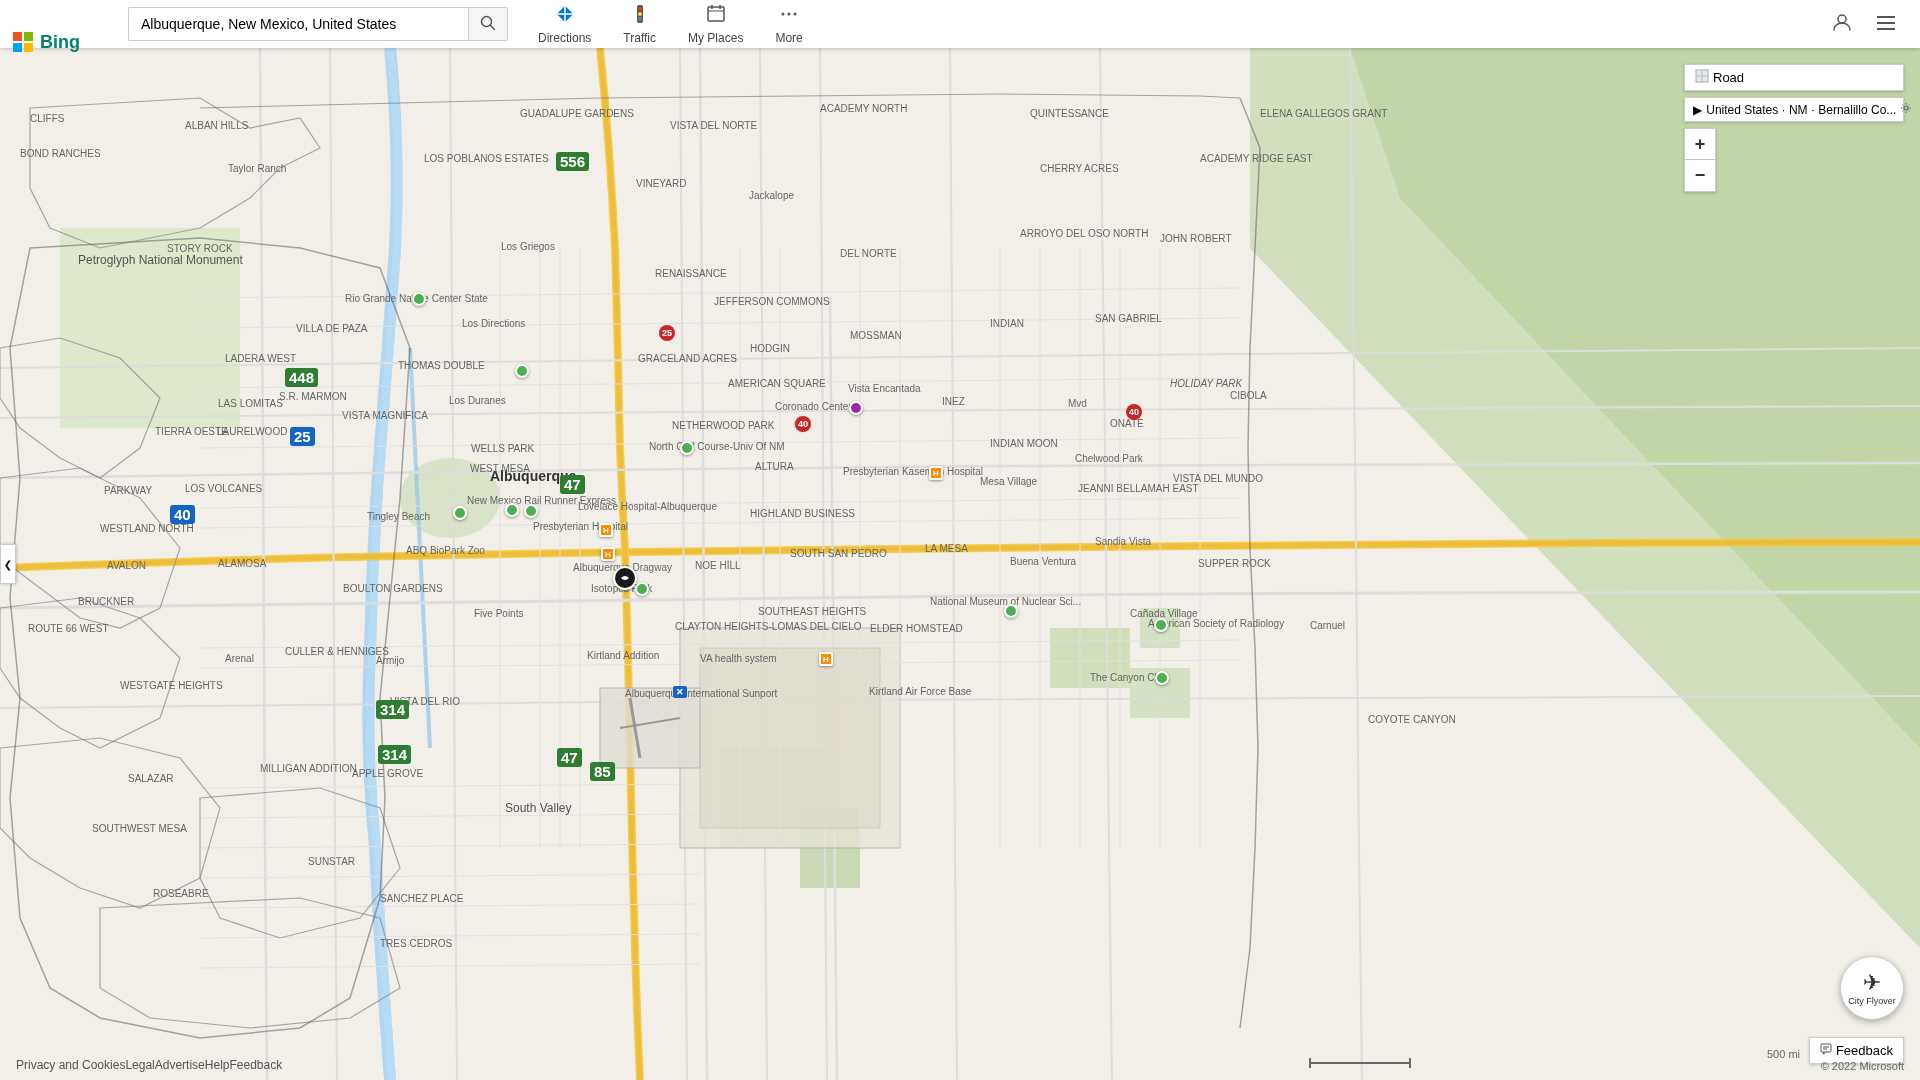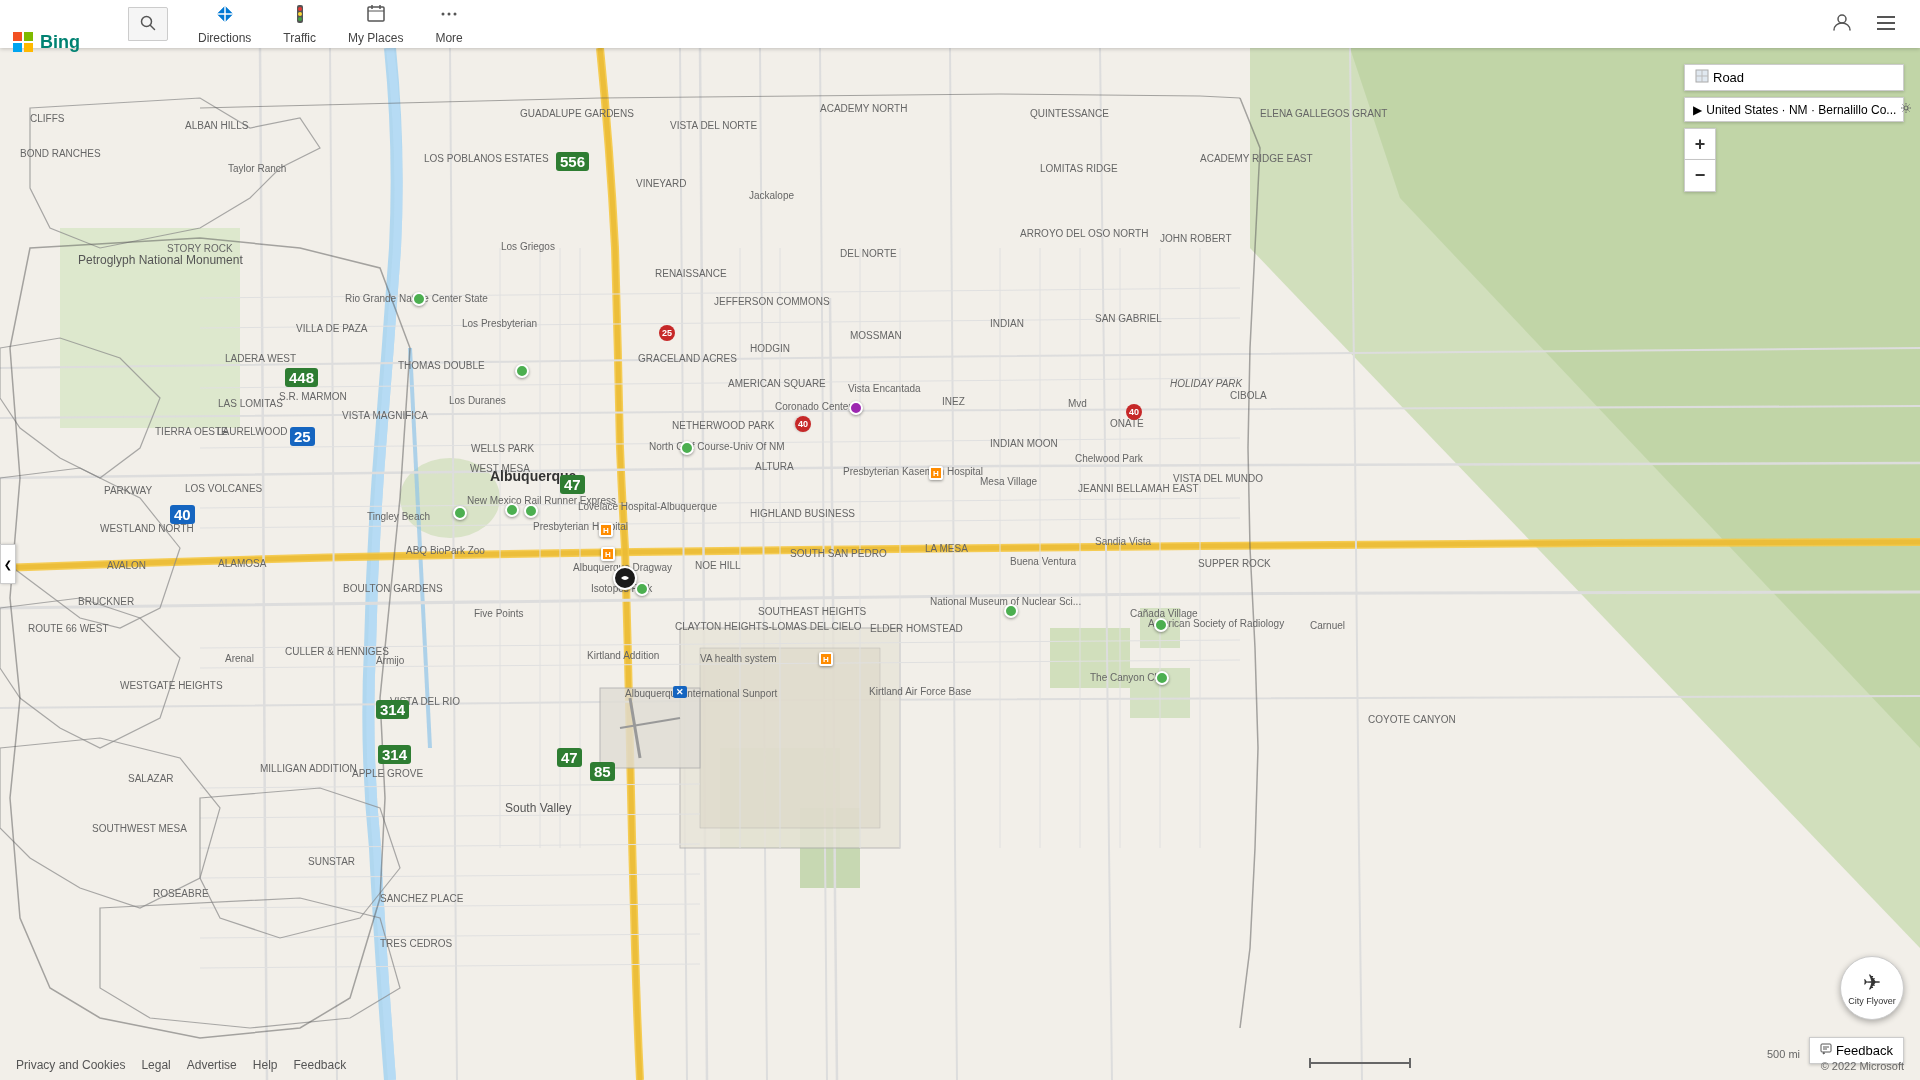--- a/index.html
+++ b/index.html
@@ -198,21 +198,20 @@
       box-shadow: 0 1px 3px rgba(0,0,0,0.2);
       z-index: 10;
     }
 
     
     #footer {
       position: absolute;
       bottom: 0; left: 0;
       display: flex;
       align-items: center;
-      gap: 16px;
       padding: 8px 16px;
       font-size: 12px;
       color: #666;
       z-index: 10;
       background: transparent;
       margin-top: 24px;
     }
     .footer-link {
       cursor: pointer;
       color: #555;
@@ -338,20 +337,21 @@
         <rect x="1" y="1" width="9" height="9" fill="#f25022"></rect>
         <rect x="12" y="1" width="9" height="9" fill="#7fba00"></rect>
         <rect x="1" y="12" width="9" height="9" fill="#00a4ef"></rect>
         <rect x="12" y="12" width="9" height="9" fill="#ffb900"></rect>
       </svg>
       <span>Bing</span>
     </a>
   </div>
 
   <div id="search-area">
+    <input id="search-box" type="text" value="Albuquerque, New Mexico, United States" style="">
     <button id="search-btn">
       <span>
         <svg width="16" height="16" viewBox="0 0 16 16" fill="none" xmlns="http://www.w3.org/2000/svg">
           <circle cx="6.5" cy="6.5" r="5" stroke="#555" stroke-width="1.5"></circle>
           <line x1="10.5" y1="10.5" x2="14.5" y2="14.5" stroke="#555" stroke-width="1.5" stroke-linecap="round"></line>
         </svg>
       </span>
     </button>
   </div>
 
@@ -546,33 +546,33 @@
   <div class="map-label map-label-small" style="left:520px;top:60px;">GUADALUPE GARDENS</div>
   <div class="map-label map-label-small" style="left:670px;top:72px;">VISTA DEL NORTE</div>
   <div class="map-label map-label-small" style="left:820px;top:55px;">ACADEMY NORTH</div>
   <div class="map-label map-label-small" style="left:1030px;top:60px;">QUINTESSANCE</div>
   <div class="map-label map-label-small" style="left:1260px;top:60px;">ELENA GALLEGOS GRANT</div>
   <div class="map-label map-label-small" style="left:20px;top:100px;">BOND RANCHES</div>
   <div class="map-label map-label-small" style="left:228px;top:115px;">Taylor Ranch</div>
   <div class="map-label map-label-small" style="left:424px;top:105px;">LOS POBLANOS ESTATES</div>
   <div class="map-label map-label-small" style="left:636px;top:130px;">VINEYARD</div>
   <div class="map-label map-label-small" style="left:749px;top:142px;">Jackalope</div>
-  <div class="map-label map-label-small" style="left:1040px;top:115px;">LOMITAS RIDGE</div>
+  <div class="map-label map-label-small" style="left:1040px;top:115px;">CHERRY ACRES</div>
   <div class="map-label map-label-small" style="left:1200px;top:105px;">ACADEMY RIDGE EAST</div>
   <div class="map-label map-label-medium" style="left:78px;top:205px;">Petroglyph National Monument</div>
   <div class="map-label map-label-small" style="left:167px;top:195px;">STORY ROCK</div>
   <div class="map-label map-label-small" style="left:501px;top:193px;">Los Griegos</div>
   <div class="map-label map-label-small" style="left:655px;top:220px;">RENAISSANCE</div>
   <div class="map-label map-label-small" style="left:714px;top:248px;">JEFFERSON COMMONS</div>
   <div class="map-label map-label-small" style="left:840px;top:200px;">DEL NORTE</div>
   <div class="map-label map-label-small" style="left:1020px;top:180px;">ARROYO DEL OSO NORTH</div>
   <div class="map-label map-label-small" style="left:1160px;top:185px;">JOHN ROBERT</div>
   <div class="map-label map-label-small" style="left:345px;top:245px;">Rio Grande Nature Center State</div>
   <div class="map-label map-label-small" style="left:296px;top:275px;">VILLA DE PAZA</div>
-  <div class="map-label map-label-small" style="left:462px;top:270px;">Los Presbyterian</div>
+  <div class="map-label map-label-small" style="left:462px;top:270px;">Los Directions</div>
   <div class="map-label map-label-small" style="left:750px;top:295px;">HODGIN</div>
   <div class="map-label map-label-small" style="left:850px;top:282px;">MOSSMAN</div>
   <div class="map-label map-label-small" style="left:990px;top:270px;">INDIAN</div>
   <div class="map-label map-label-small" style="left:1095px;top:265px;">SAN GABRIEL</div>
   <div class="map-label map-label-small" style="left:225px;top:305px;">LADERA WEST</div>
   <div class="map-label map-label-small" style="left:398px;top:312px;">THOMAS DOUBLE</div>
   <div class="map-label map-label-small" style="left:449px;top:347px;">Los Duranes</div>
   <div class="map-label map-label-small" style="left:638px;top:305px;">GRACELAND ACRES</div>
   <div class="map-label map-label-small" style="left:728px;top:330px;">AMERICAN SQUARE</div>
   <div class="map-label map-label-small" style="left:848px;top:335px;">Vista Encantada</div>

